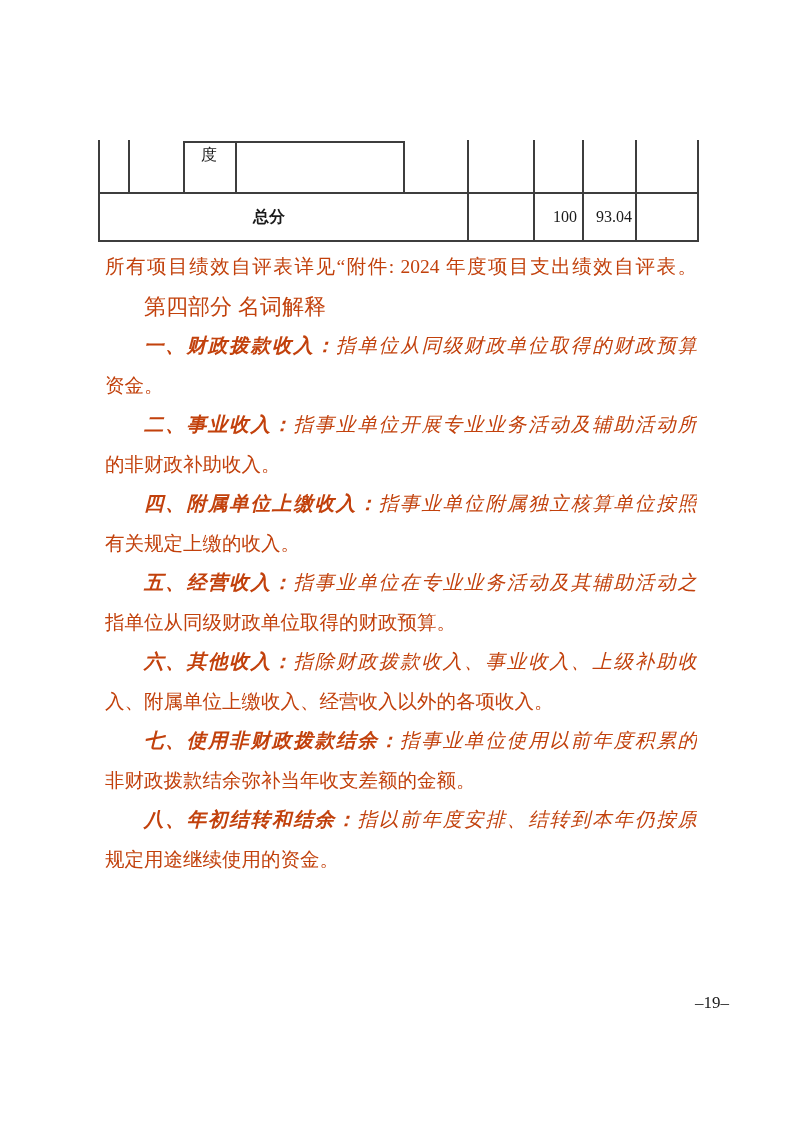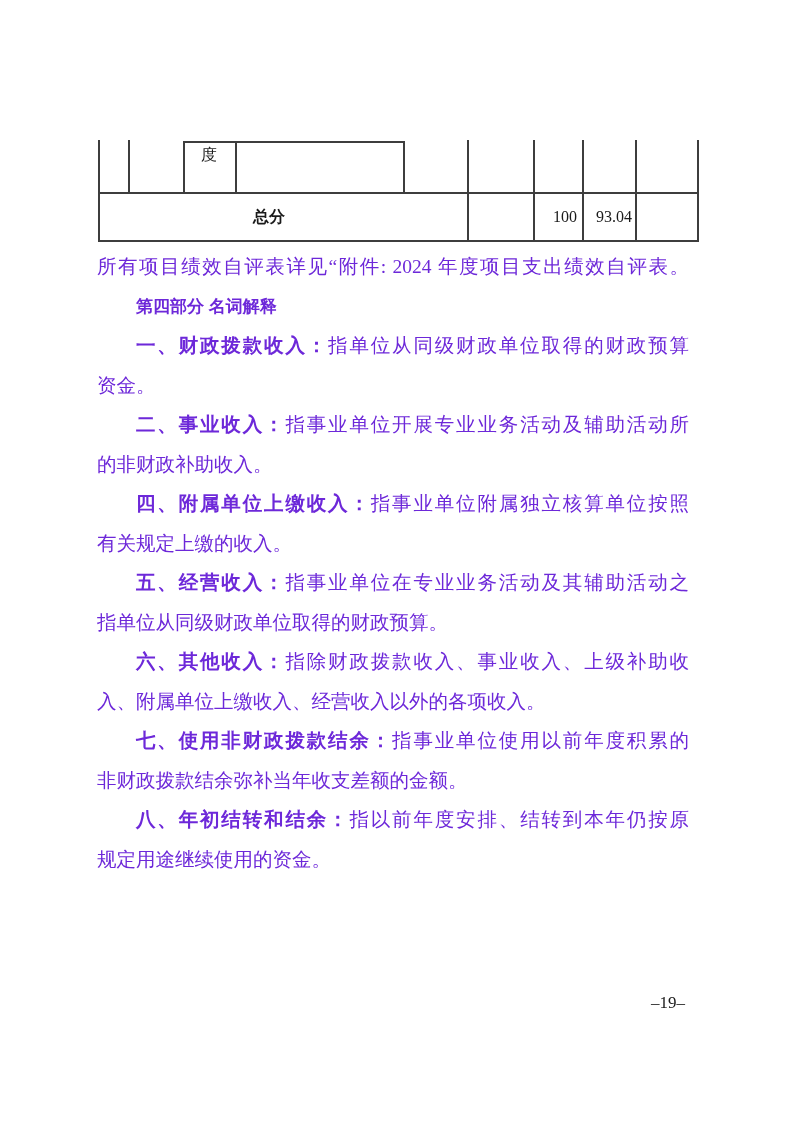--- a/index.html
+++ b/index.html
@@ -16,35 +16,35 @@
   .hl { height:2px; }
   .tcell {
     position:absolute; display:flex; align-items:center; justify-content:center;
     font-size:16px; color:#1a1a1a;
   }
   .tcell.bold { font-weight:bold; }
   .cell-du { align-items:flex-start; padding-top:3px; }
 
   
   .bodytext {
-    position:absolute; left:97px; top:247px; width:592px;
-    font-size:19.5px; line-height:39.5px; color:#6d28d9;
+    position:absolute; left:105px; top:247px; width:592px;
+    font-size:19.5px; line-height:39.5px; color:#c2410c;
   }
   .tline { height:39.5px; overflow:hidden; }
   .just { text-align:justify; text-align-last:justify; }
-  .indent { text-indent:39px; }
+  .indent { text-indent:39px;font-style:italic; }
   .term { font-weight:bold; }
   .heading-line {
     font-family:"Liberation Sans","DejaVu Sans",sans-serif;
-    font-weight:bold; text-indent:39px; font-size:17px;
+    font-weight:normal; text-indent:39px; font-size:22px;
   }
 
   
   .pagenum {
-    position:absolute; left:636px; top:988px; width:64px; height:30px;
+    position:absolute; left:680px; top:988px; width:64px; height:30px;
     display:flex; align-items:center; justify-content:center;
     font-size:17px; color:#1a1a1a;
   }
 </style>
 </head>
 <body>
 
 <div class="page">
 
   <div class="table-frag">

